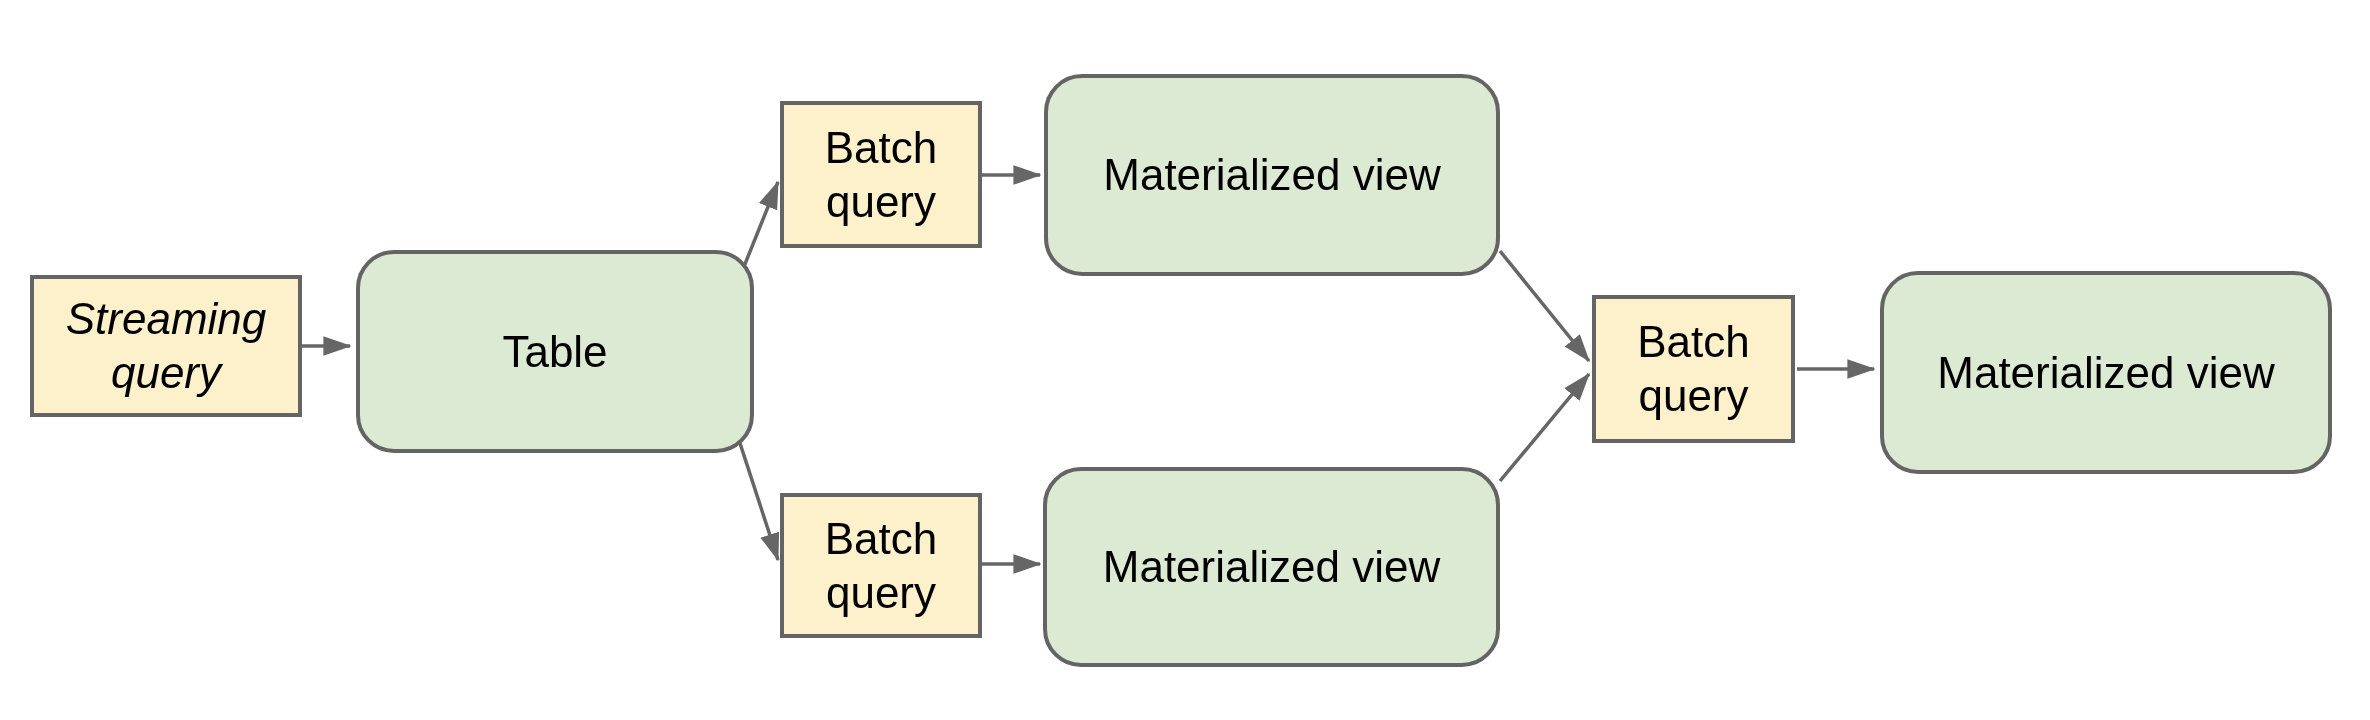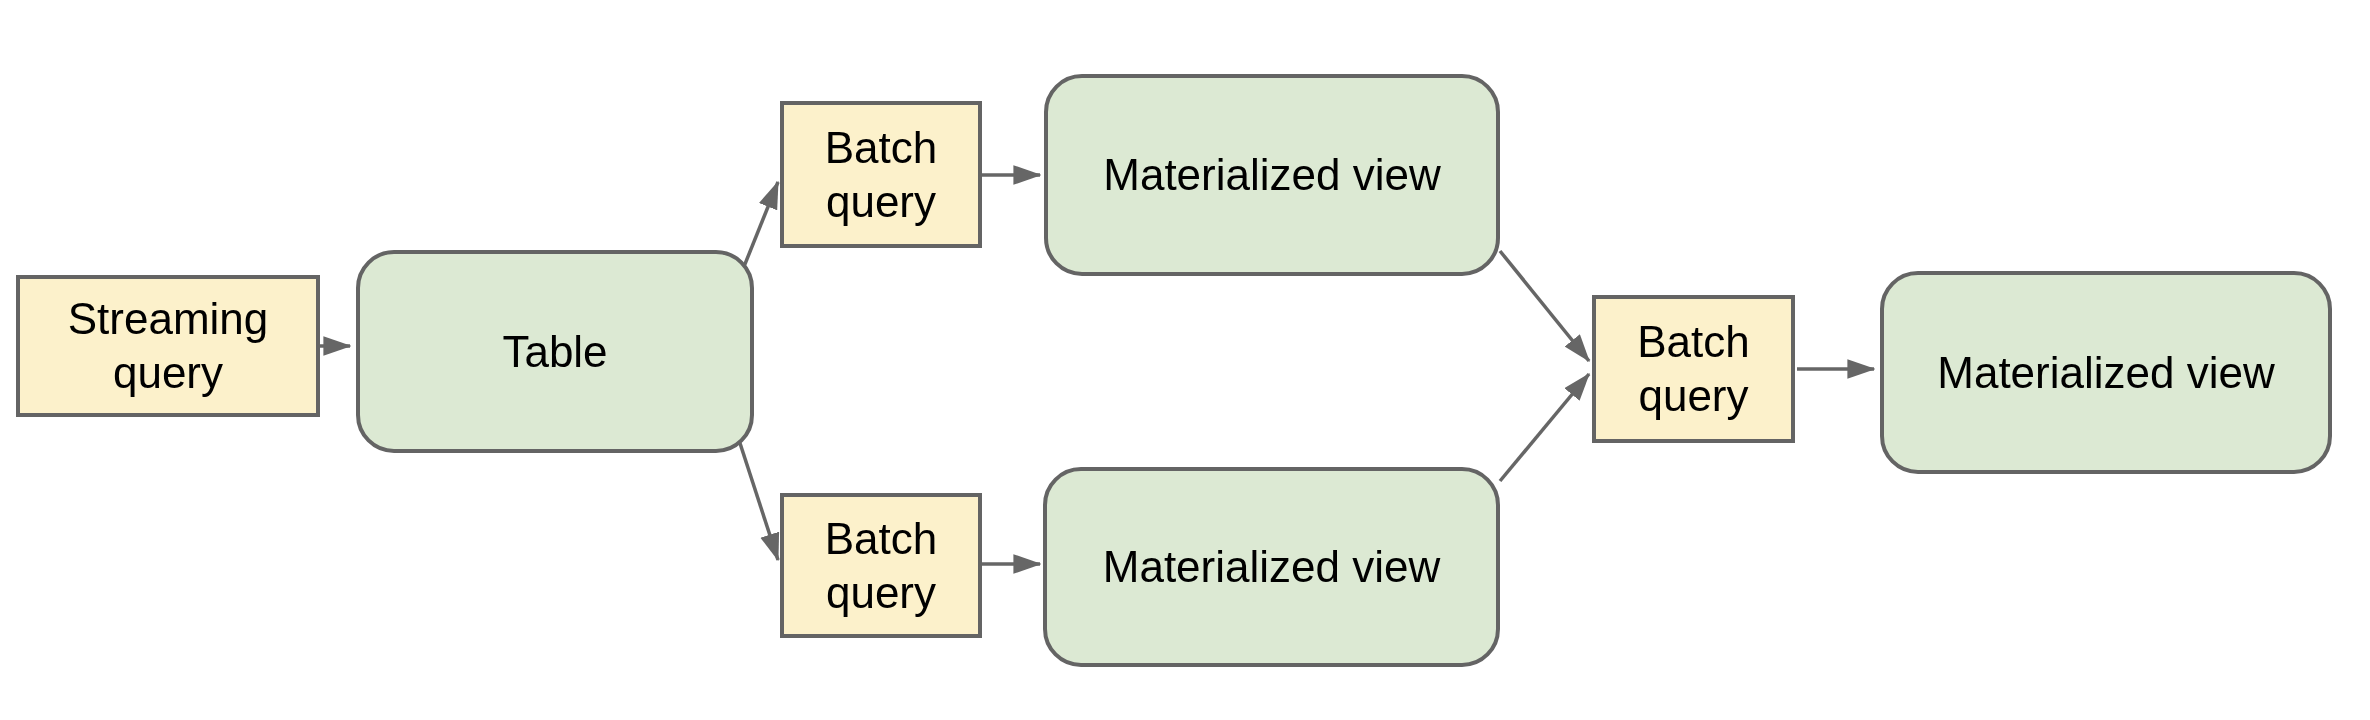--- a/index.html
+++ b/index.html
@@ -65,21 +65,21 @@
     <line x1="302" y1="346" x2="350" y2="346" marker-end="url(#arrowhead)"></line>
     <line x1="710" y1="351" x2="778" y2="182" marker-end="url(#arrowhead)"></line>
     <line x1="710" y1="351" x2="778" y2="560" marker-end="url(#arrowhead)"></line>
     <line x1="982" y1="175" x2="1040" y2="175" marker-end="url(#arrowhead)"></line>
     <line x1="982" y1="564" x2="1040" y2="564" marker-end="url(#arrowhead)"></line>
     <line x1="1500" y1="251" x2="1589" y2="361" marker-end="url(#arrowhead)"></line>
     <line x1="1500" y1="481" x2="1589" y2="374" marker-end="url(#arrowhead)"></line>
     <line x1="1797" y1="369" x2="1874" y2="369" marker-end="url(#arrowhead)"></line>
   </svg>
 
-  <div class="node query" style="left:16px;   top:275px; width:304px; height:142px;">
+  <div class="node query" style="left:30px;   top:275px; width:272px; height:142px;font-style:italic;">
     <span>Streaming query</span>
   </div>
 
   <div class="node view" style="left:356px;  top:250px; width:398px; height:203px;">
     <span>Table</span>
   </div>
 
   <div class="node query" style="left:780px;  top:101px; width:202px; height:147px;">
     <span>Batch query</span>
   </div>

